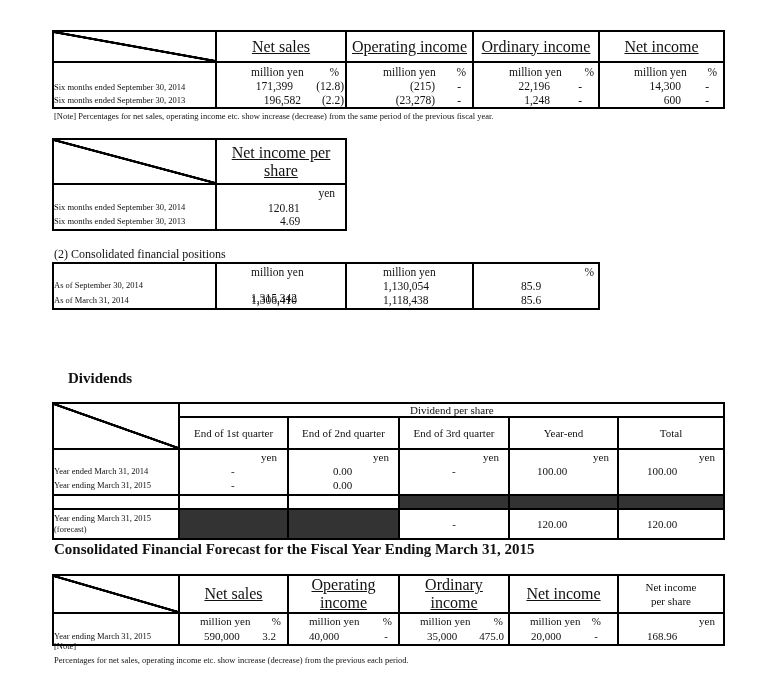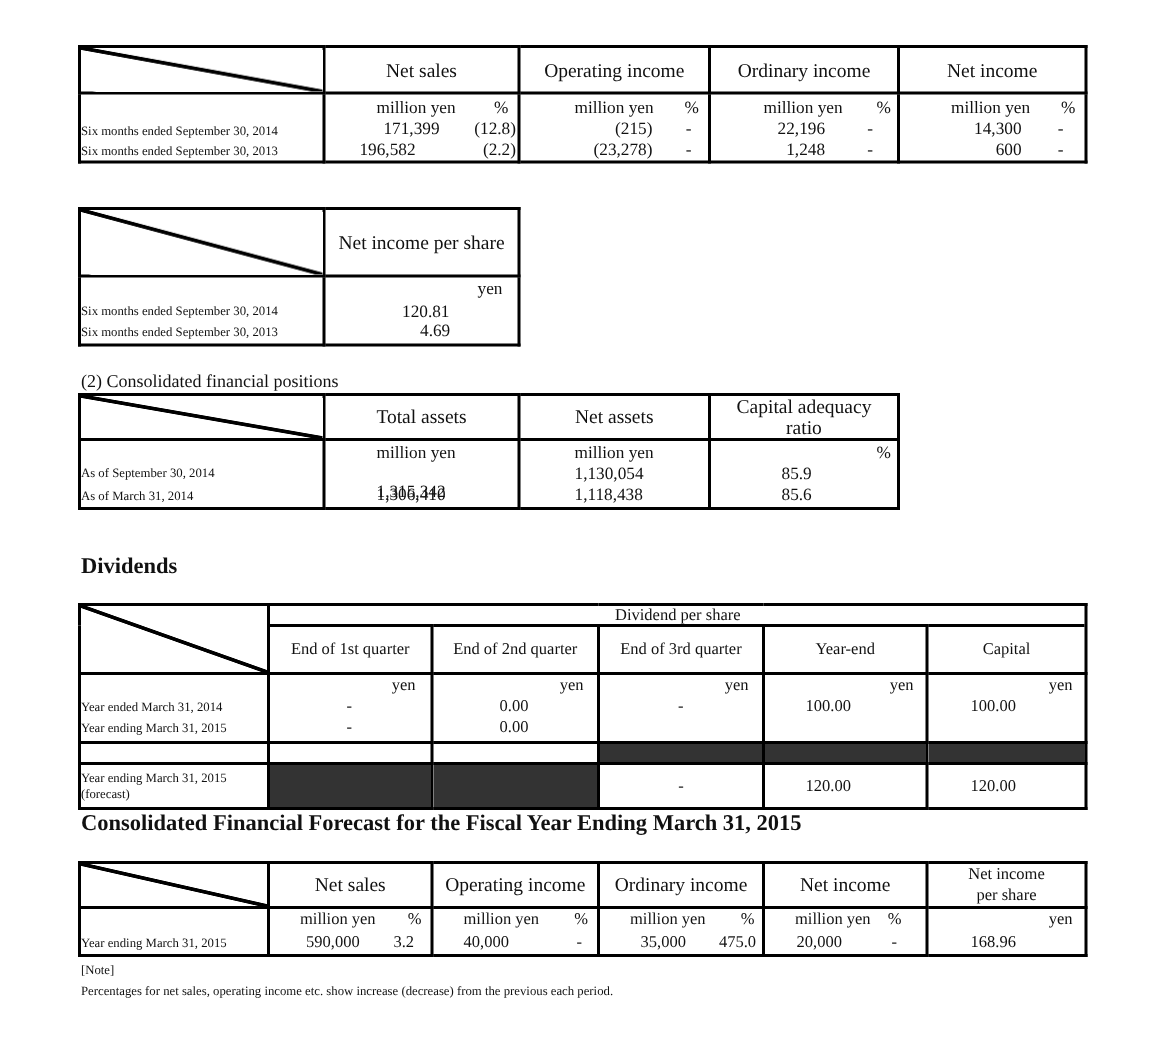--- a/index.html
+++ b/index.html
@@ -4,21 +4,21 @@
 <style>
   body { margin:0; background:#fff; font-family:"Liberation Serif","DejaVu Serif",serif; color:#111; }
   #page { position:relative; width:783px; height:694px; background:#fff; overflow:hidden; }
   .abs { position:absolute; }
   .caption { font-size:12px; white-space:nowrap; }
   .note { font-size:8.5px; white-space:nowrap; }
   .h2 { font-size:15px; font-weight:bold; white-space:nowrap; }
   table { position:absolute; border-collapse:collapse; table-layout:fixed; border:2px solid #000; }
   td { border:2px solid #000; padding:0; font-size:12px; vertical-align:middle; text-align:center; position:relative; }
   td.diag { background:linear-gradient(to top right, #fff calc(50% - 1.5px), #000 calc(50% - 1px), #000 calc(50% + 1px), #fff calc(50% + 1.5px)); }
-  .hdr { font-size:13px; }
+  .hdr { font-size:16px;text-decoration:underline; }
   .rowlbl { font-size:8.5px; line-height:14px; text-align:left; }
   .cell-lines { position:relative; width:100%; height:100%; }
   .ln { position:absolute; white-space:nowrap; font-size:11.5px; line-height:14px; }
   .small { font-size:11px; }
   .dark { background:#333; }
 </style>
 </head>
 <body>
 
 <div id="page">
@@ -46,21 +46,21 @@
           <div class="ln rowlbl" style="left:0;right:0;top:17px;font-size:8.5px">Six months ended September 30, 2014</div>
           <div class="ln rowlbl" style="left:0;right:0;top:30px;font-size:8.5px">Six months ended September 30, 2013</div>
         </div>
       </td>
       <td>
         <div class="cell-lines" style="height:44px">
           <div class="ln" style="left:34px;top:2px">million yen</div>
           <div class="ln" style="right:6px;top:2px">%</div>
           <div class="ln" style="right:52px;top:16px">171,399</div>
           <div class="ln" style="right:1px;top:16px">(12.8)</div>
-          <div class="ln" style="right:68px;top:30px">196,582</div>
+          <div class="ln" style="right:44px;top:30px">196,582</div>
           <div class="ln" style="right:1px;top:30px">(2.2)</div>
         </div>
       </td>
       <td>
         <div class="cell-lines" style="height:44px">
           <div class="ln" style="left:36px;top:2px">million yen</div>
           <div class="ln" style="right:6px;top:2px">%</div>
           <div class="ln" style="right:37px;top:16px">(215)</div>
           <div class="ln" style="right:11px;top:16px">-</div>
           <div class="ln" style="right:37px;top:30px">(23,278)</div>
@@ -83,20 +83,21 @@
           <div class="ln" style="right:6px;top:2px">%</div>
           <div class="ln" style="right:42px;top:16px">14,300</div>
           <div class="ln" style="right:14px;top:16px">-</div>
           <div class="ln" style="right:42px;top:30px">600</div>
           <div class="ln" style="right:14px;top:30px">-</div>
         </div>
       </td>
     </tr>
   </tbody>
     </table>
+  <div class="abs note" style="left:54px;top:111px;">[Note] Percentages for net sales, operating income etc. show increase (decrease) from the same period of the previous fiscal year.</div>
 
   <table style="left:52px;top:138px;width:295px;">
     <colgroup>
         <col style="width:163px">
         <col style="width:130px">
       </colgroup>
     <tbody>
         <tr style="height:45px">
       <td class="diag"></td>
       <td class="hdr">Net income per share</td>
@@ -121,26 +122,20 @@
 
   <div class="abs caption" style="left:54px;top:247px;">(2) Consolidated financial positions</div>
   <table style="left:52px;top:262px;width:548px;">
     <colgroup>
         <col style="width:163px">
         <col style="width:130px">
         <col style="width:127px">
         <col style="width:126px">
       </colgroup>
     <tbody>
-        <tr style="height:30px">
-      <td class="diag"></td>
-      <td class="hdr">Total assets</td>
-      <td class="hdr">Net assets</td>
-      <td class="hdr" style="line-height:14px;padding:0 14px">Capital adequacy ratio</td>
-    </tr>
     <tr style="height:44px">
       <td>
         <div class="cell-lines" style="height:44px">
           <div class="ln rowlbl" style="left:0;right:0;top:14px;font-size:8.5px">As of September 30, 2014</div>
           <div class="ln rowlbl" style="left:0;right:0;top:29px;font-size:8.5px">As of March 31, 2014</div>
         </div>
       </td>
       <td>
         <div class="cell-lines" style="height:44px">
           <div class="ln" style="left:34px;top:1px">million yen</div>
@@ -159,41 +154,41 @@
         <div class="cell-lines" style="height:44px">
           <div class="ln" style="right:4px;top:1px">%</div>
           <div class="ln" style="left:47px;top:15px">85.9</div>
           <div class="ln" style="left:47px;top:29px">85.6</div>
         </div>
       </td>
     </tr>
   </tbody>
     </table>
 
-  <div class="abs h2" style="left:54px;top:370px;">Dividends</div>
+  <div class="abs h2" style="left:68px;top:370px;">Dividends</div>
   <table style="left:52px;top:402px;width:673px;">
     <colgroup>
         <col style="width:126px">
         <col style="width:109px">
         <col style="width:111px">
         <col style="width:110px">
         <col style="width:109px">
         <col style="width:106px">
       </colgroup>
     <tbody>
         <tr style="height:14px">
       <td class="diag" rowspan="2"></td>
       <td colspan="5" style="border-bottom:1px solid #000;font-size:11px;line-height:12px;text-align:left;padding-left:230px">Dividend per share</td>
     </tr>
     <tr style="height:32px">
       <td class="small" style="line-height:12px">End of 1st quarter</td>
       <td class="small" style="line-height:12px">End of 2nd quarter</td>
       <td class="small" style="line-height:12px">End of 3rd quarter</td>
       <td class="small" style="line-height:12px">Year-end</td>
-      <td class="small" style="line-height:12px">Capital</td>
+      <td class="small" style="line-height:12px">Total</td>
     </tr>
     <tr style="height:30px">
       <td>
         <div class="cell-lines" style="height:44px">
           <div class="ln rowlbl" style="left:0;right:0;top:14px;font-size:8.5px">Year ended March 31, 2014</div>
           <div class="ln rowlbl" style="left:0;right:0;top:28px;font-size:8.5px">Year ending March 31, 2015</div>
         </div>
       </td>
       <td rowspan="1" style="vertical-align:top">
         <div class="cell-lines" style="height:44px">

